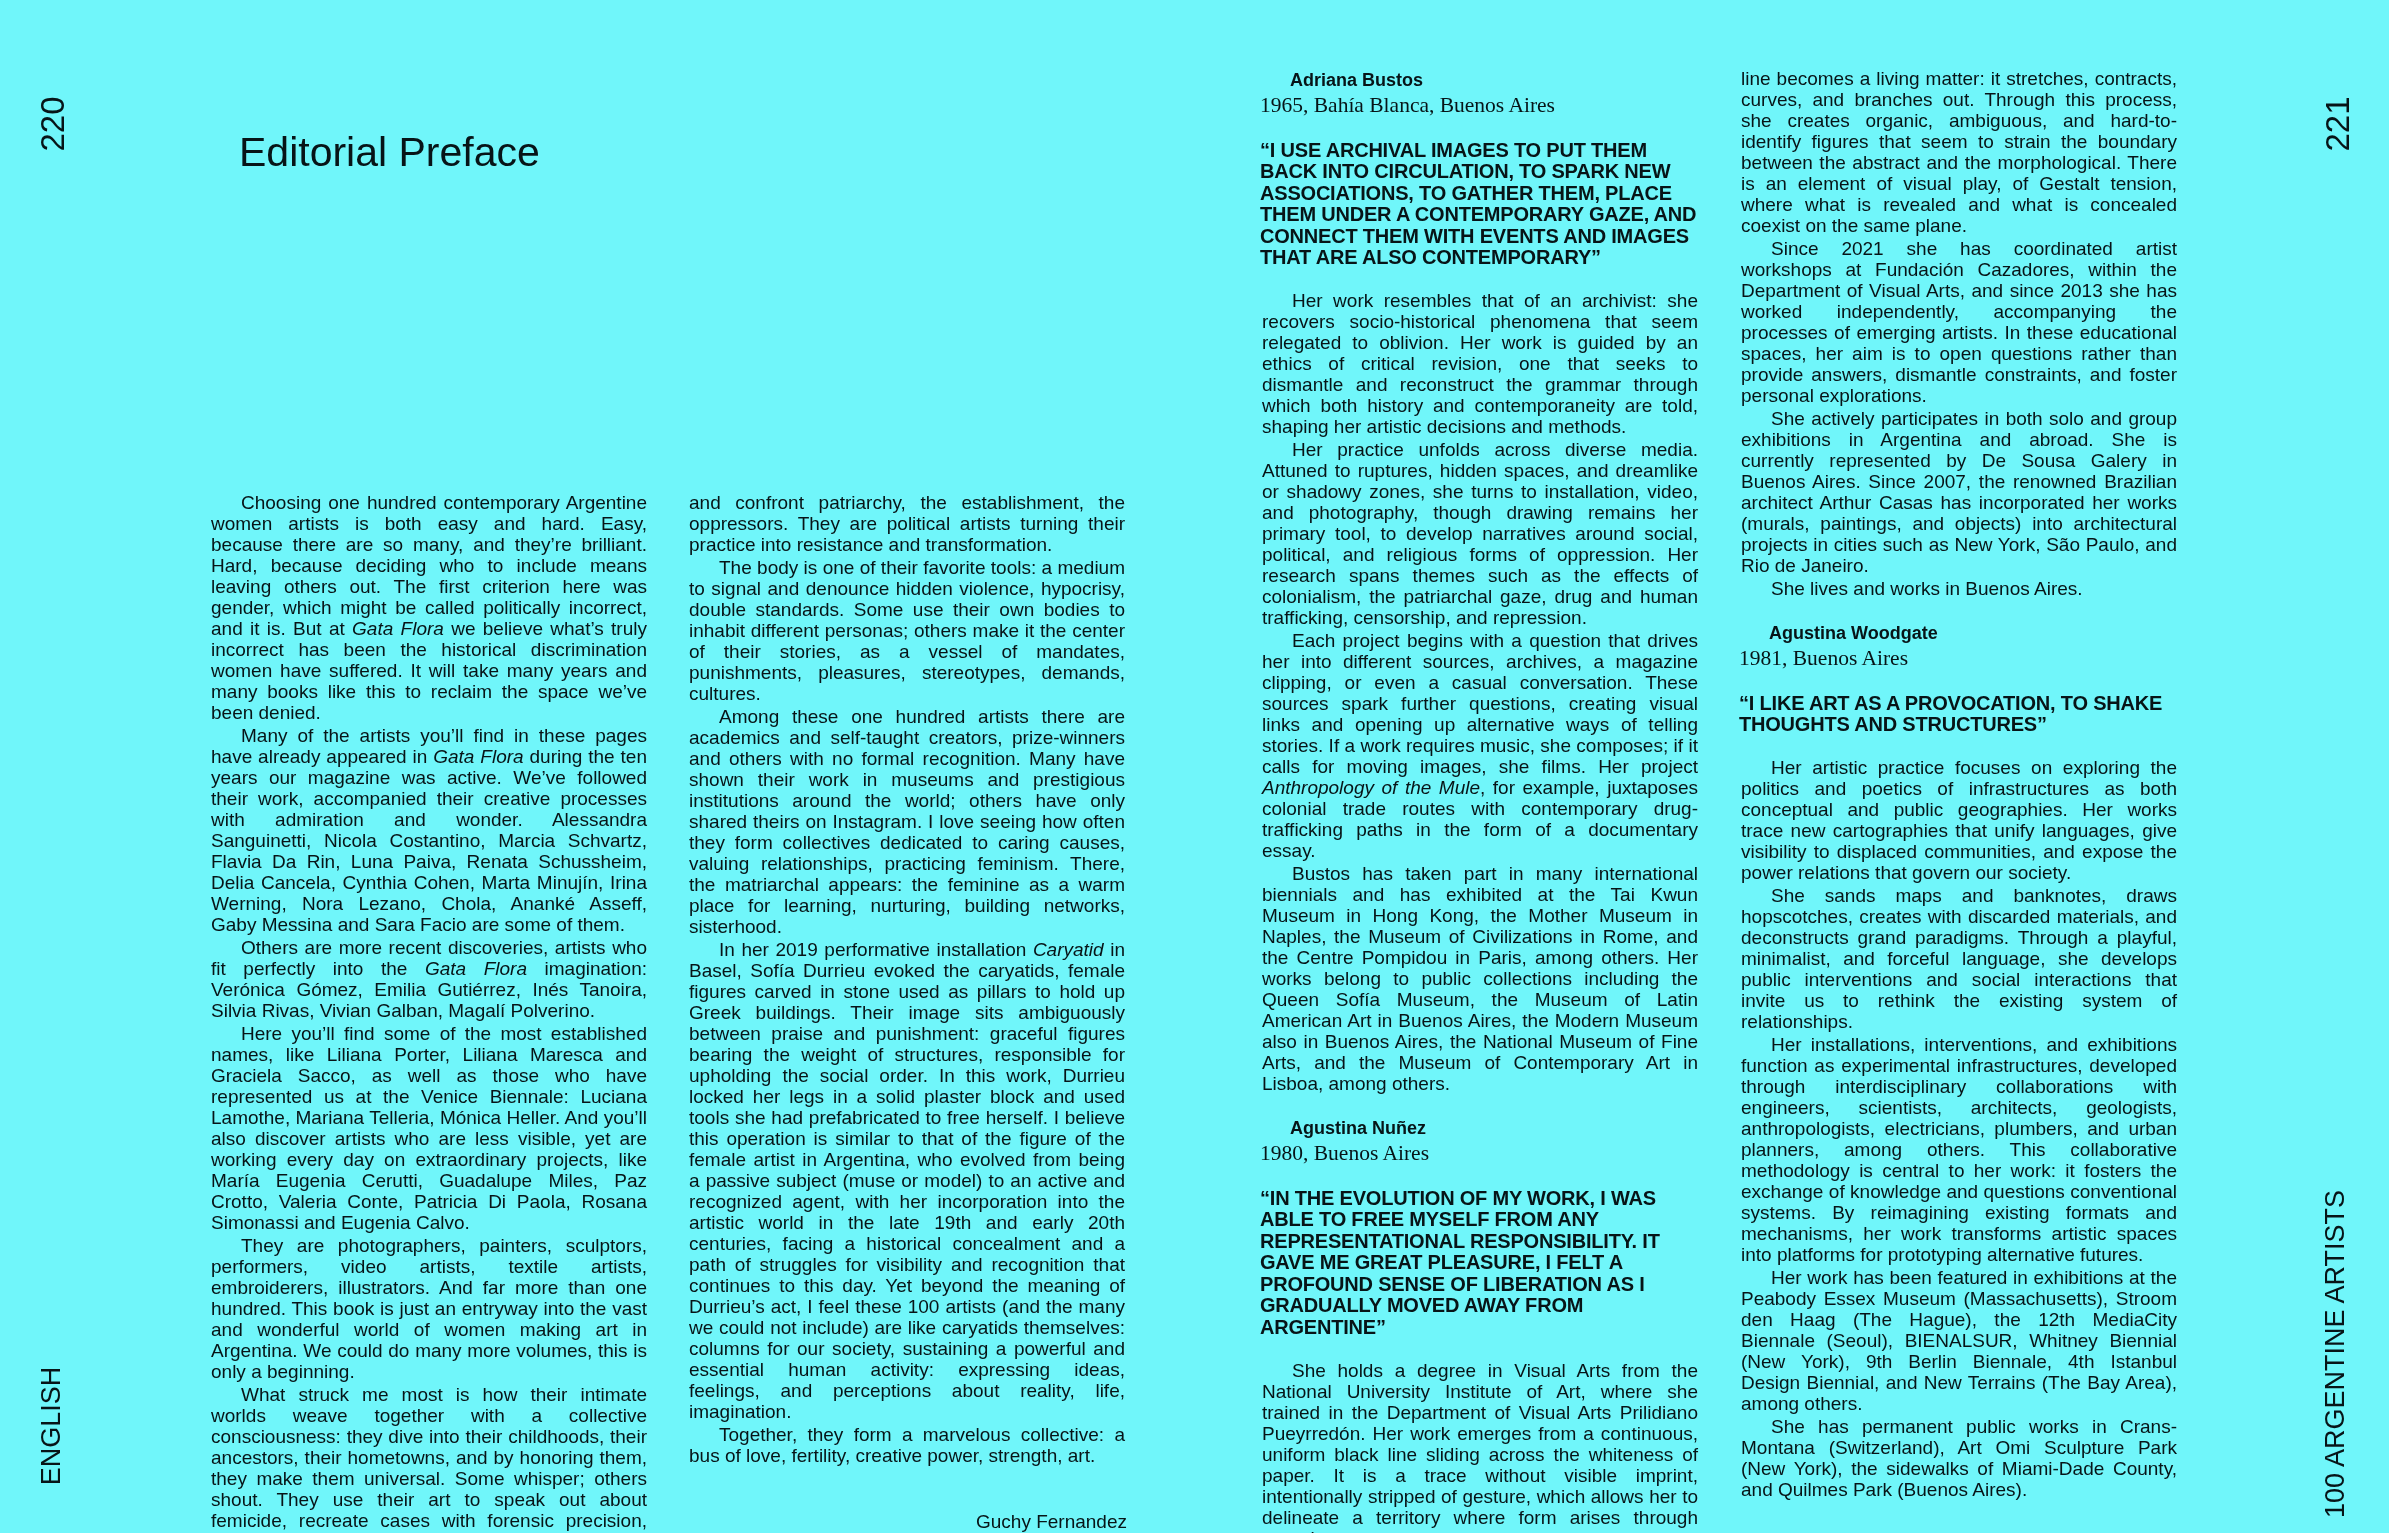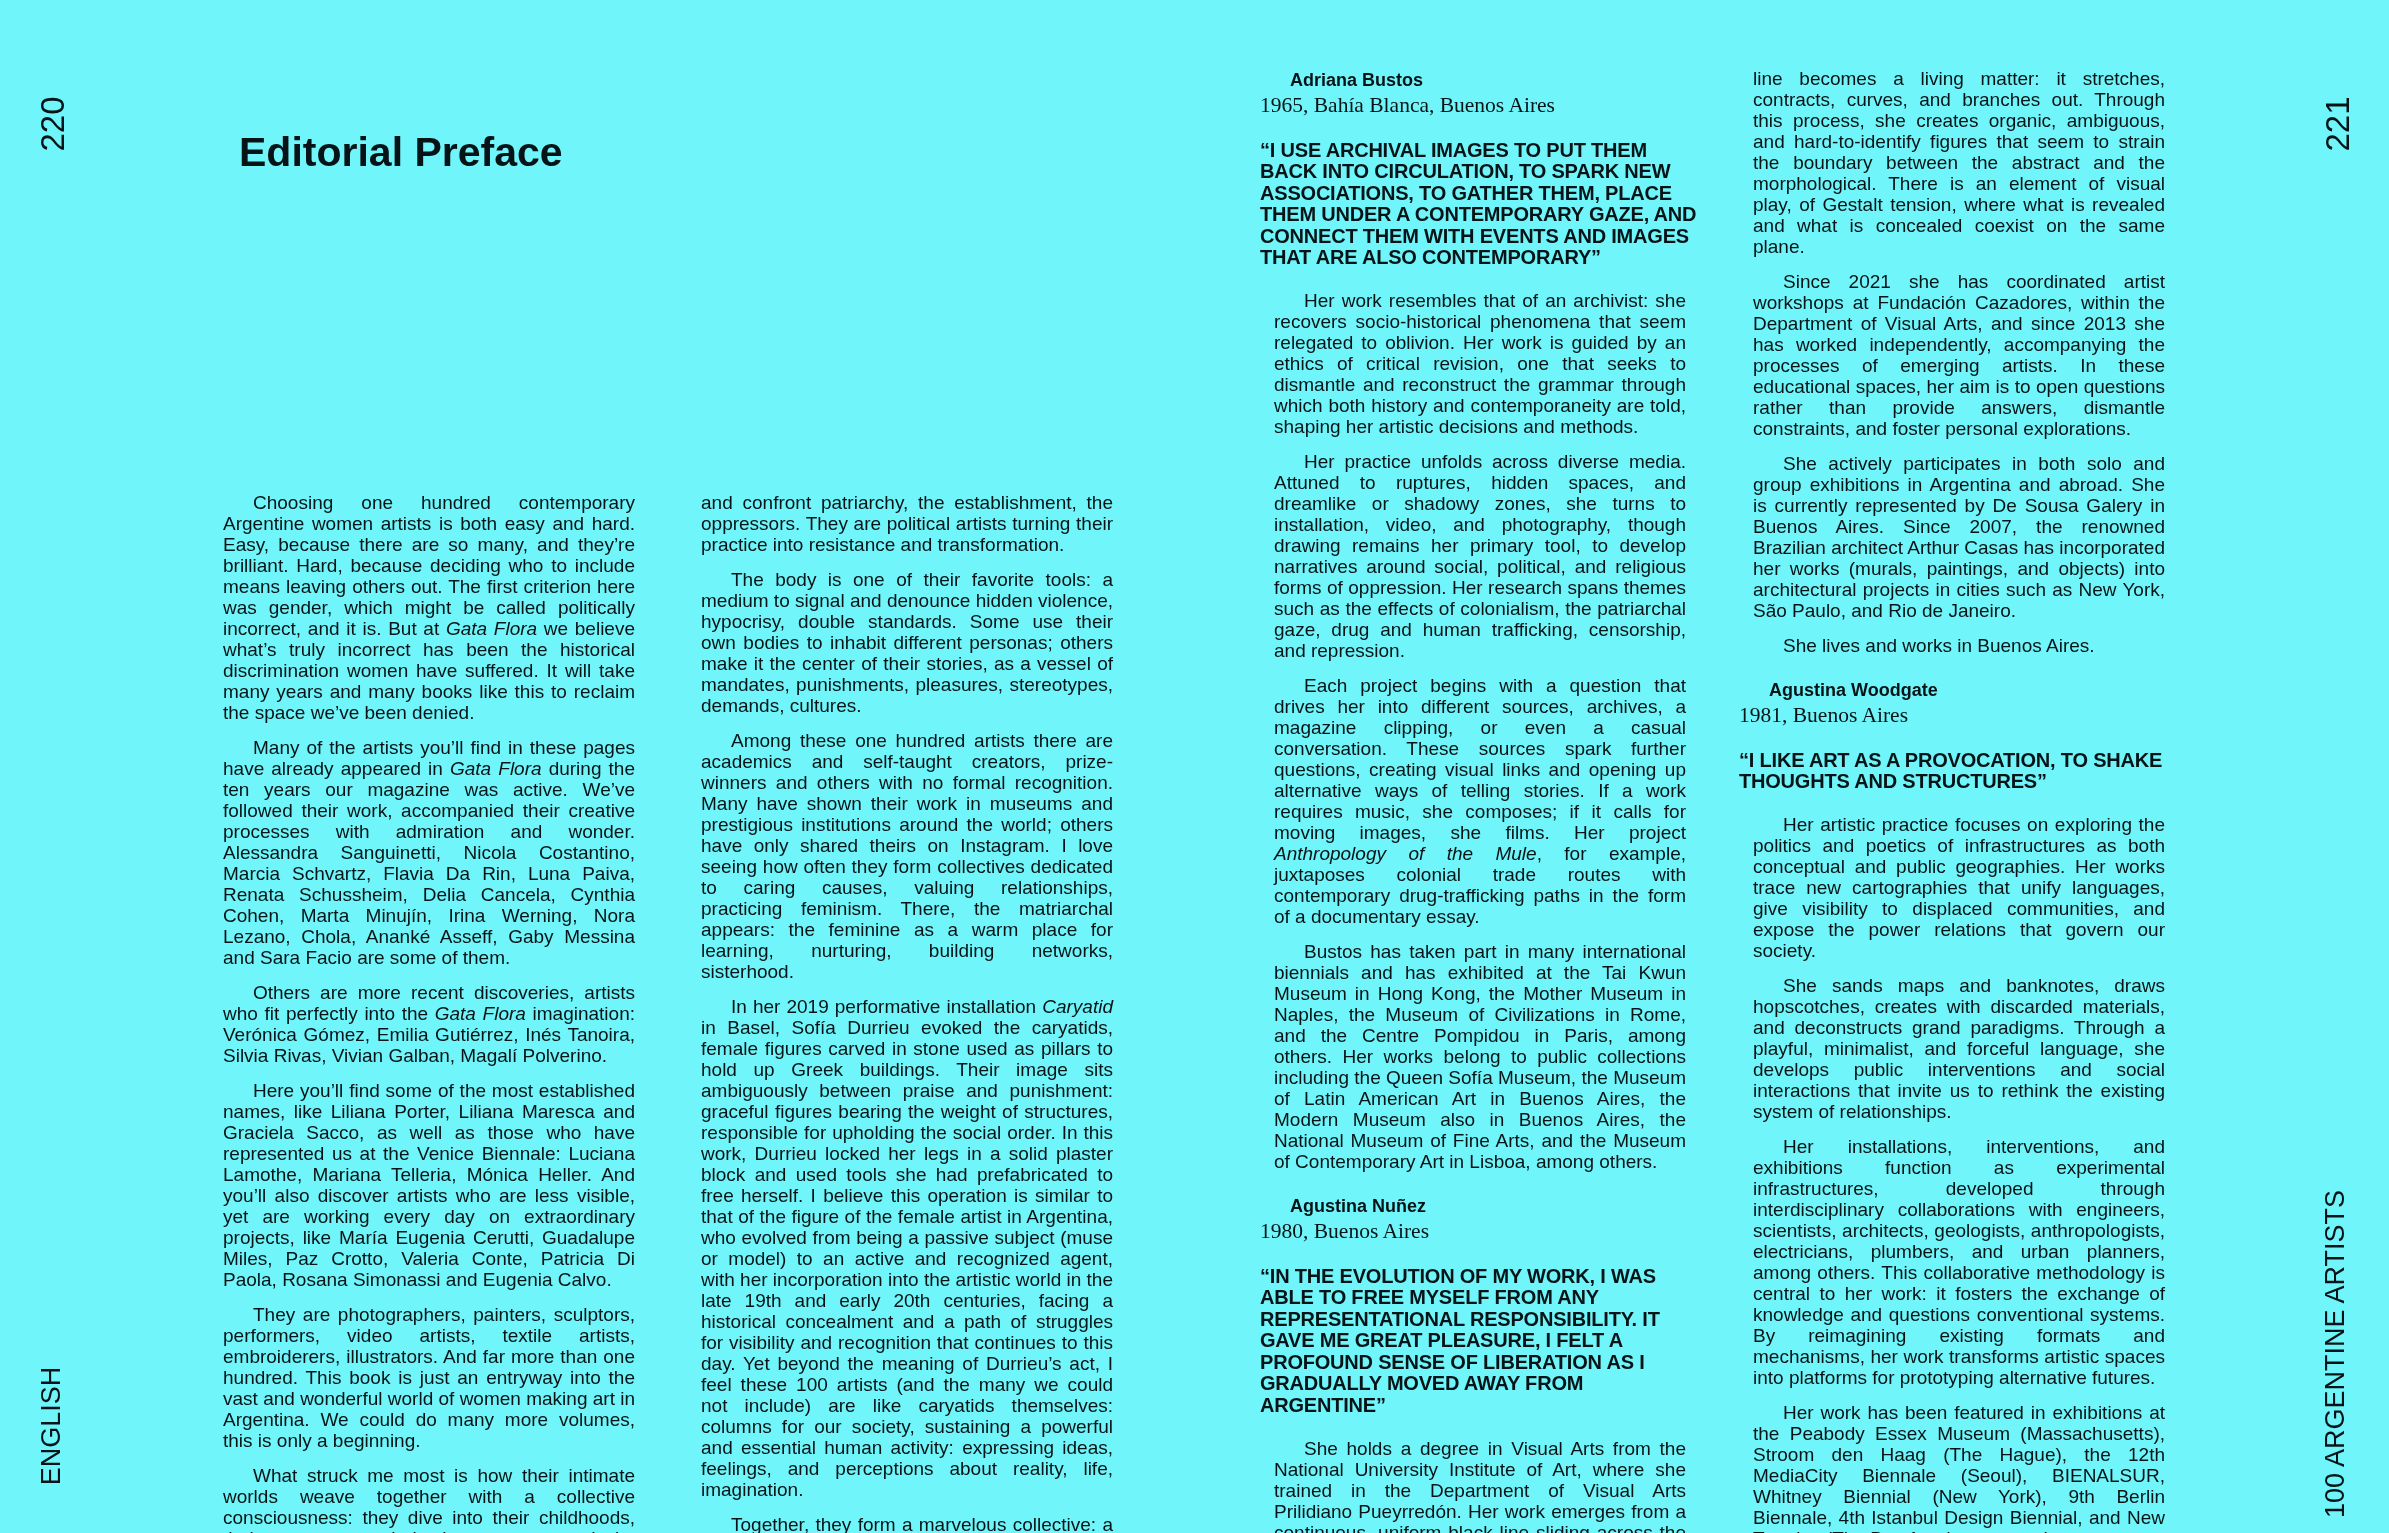--- a/index.html
+++ b/index.html
@@ -3,38 +3,38 @@
 <meta charset="utf-8">
 <style>
   html,body { margin:0; padding:0; }
   body {
     width:2389px; height:1533px; position:relative; overflow:hidden;
     background:#70F6FA; color:#071417;
     font-family:"Liberation Sans", sans-serif;
   }
   .page-title {
     position:absolute; left:239px; top:105px;
-    font-size:41px; line-height:1; font-weight:700; white-space:nowrap;
+    font-size:41px; line-height:1; font-weight:400; white-space:nowrap;
   }
   .edge-label {
     position:absolute; white-space:nowrap;
     transform:translate(-50%,-50%) rotate(-90deg);
   }
   .page-num { font-size:33px; }
   .edge-small { font-size:27px; }
   .col {
     position:absolute; width:440px; top:492px;
     font-size:19px; line-height:21px;
   }
   #col3, #col4 { top:68px; }
   #col1 { left:209px; }
   #col2 { left:687px; }
   #col3 { left:1260px; }
   #col4 { left:1739px; }
-  .body-para { text-align:justify; text-align-last:left; text-indent:30px; margin:14px; }
+  .body-para { text-align:justify; text-align-last:left; text-indent:30px; margin:2px; }
   .body-para.no-indent { text-indent:0; }
   .artist-name {
     font-weight:700; font-size:18px; line-height:25px;
     text-indent:30px; margin-top:22px;
   }
   .col > :first-child { margin-top:0; }
   .artist-birth {
     font-family:"Liberation Serif", serif;
     font-size:21.5px; line-height:25px;
   }

